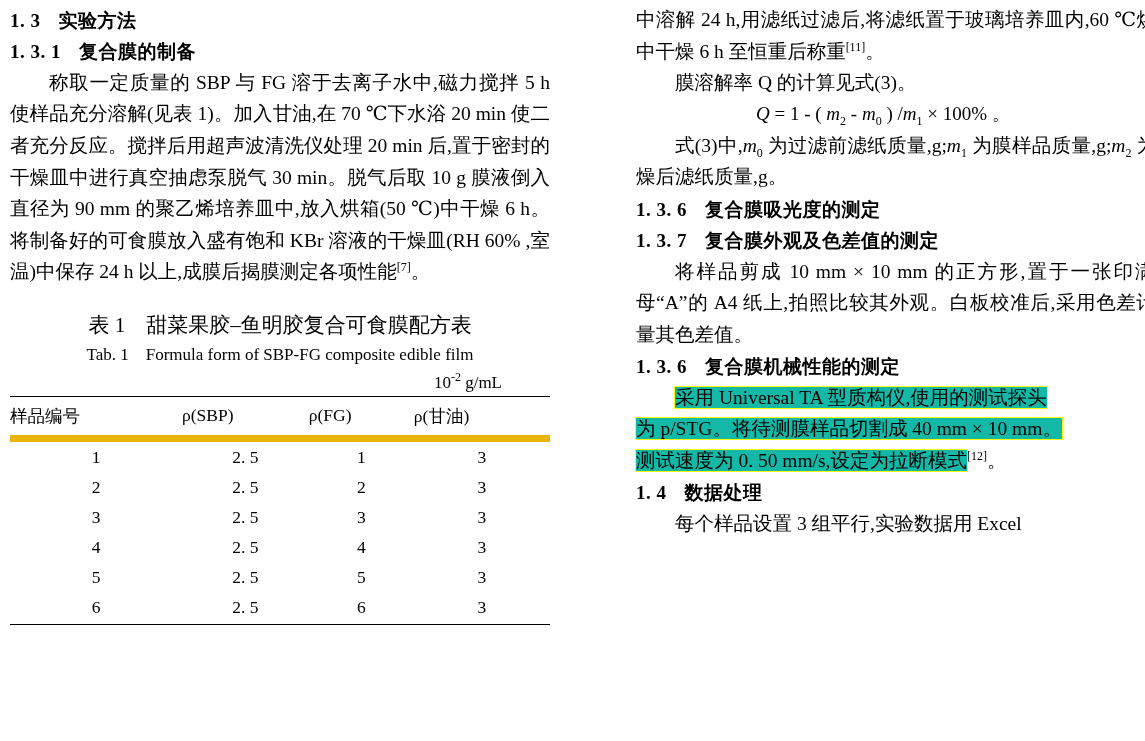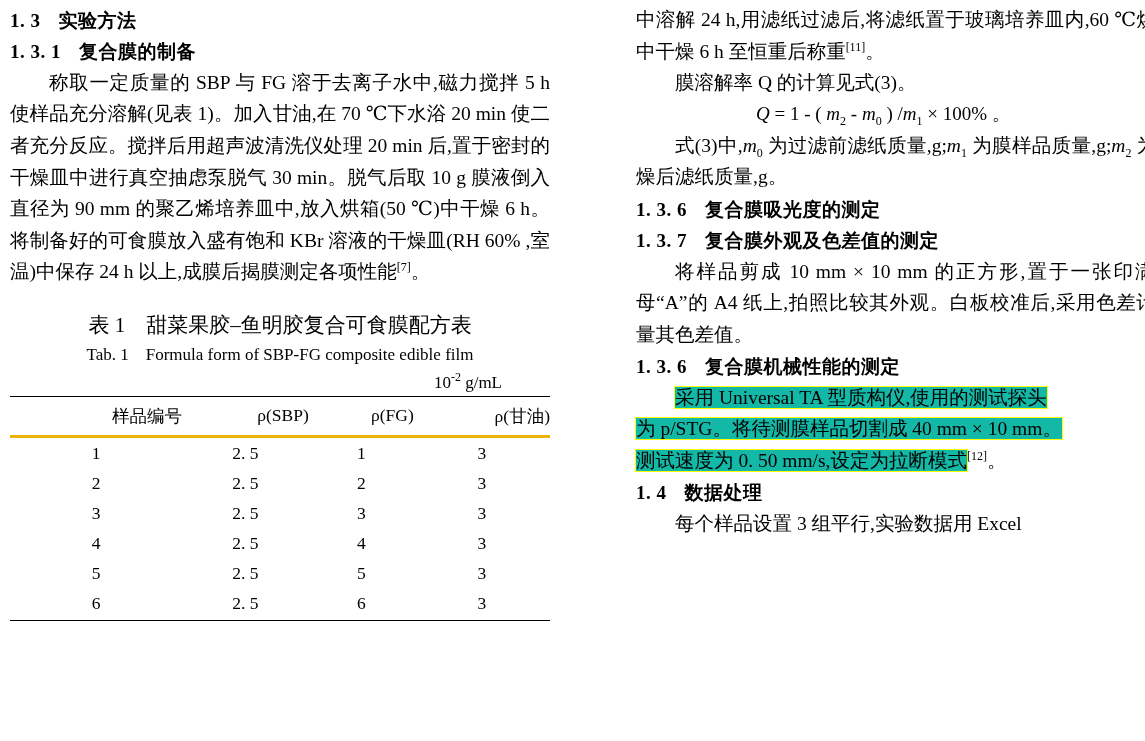--- a/index.html
+++ b/index.html
@@ -98,23 +98,23 @@
   }
   table.data {
     width: 100%;
     border-collapse: collapse;
     margin-top: 3px;
     font-size: 17.5px;
   }
   table.data thead th {
     font-weight: normal;
     padding: 7px 0 7px 0;
-    text-align: right;
+    text-align: left;
     border-top: 1.6px solid #000;
-    border-bottom: 3px solid #eab308;
+    border-bottom: 7px solid #eab308;
   }
   table.data tbody td {
     text-align: center;
     padding: 5px 0 4px 0;
   }
   table.data tbody tr:last-child td {
     border-bottom: 1.6px solid #000;
     padding-bottom: 6px;
   }
   .hl {

